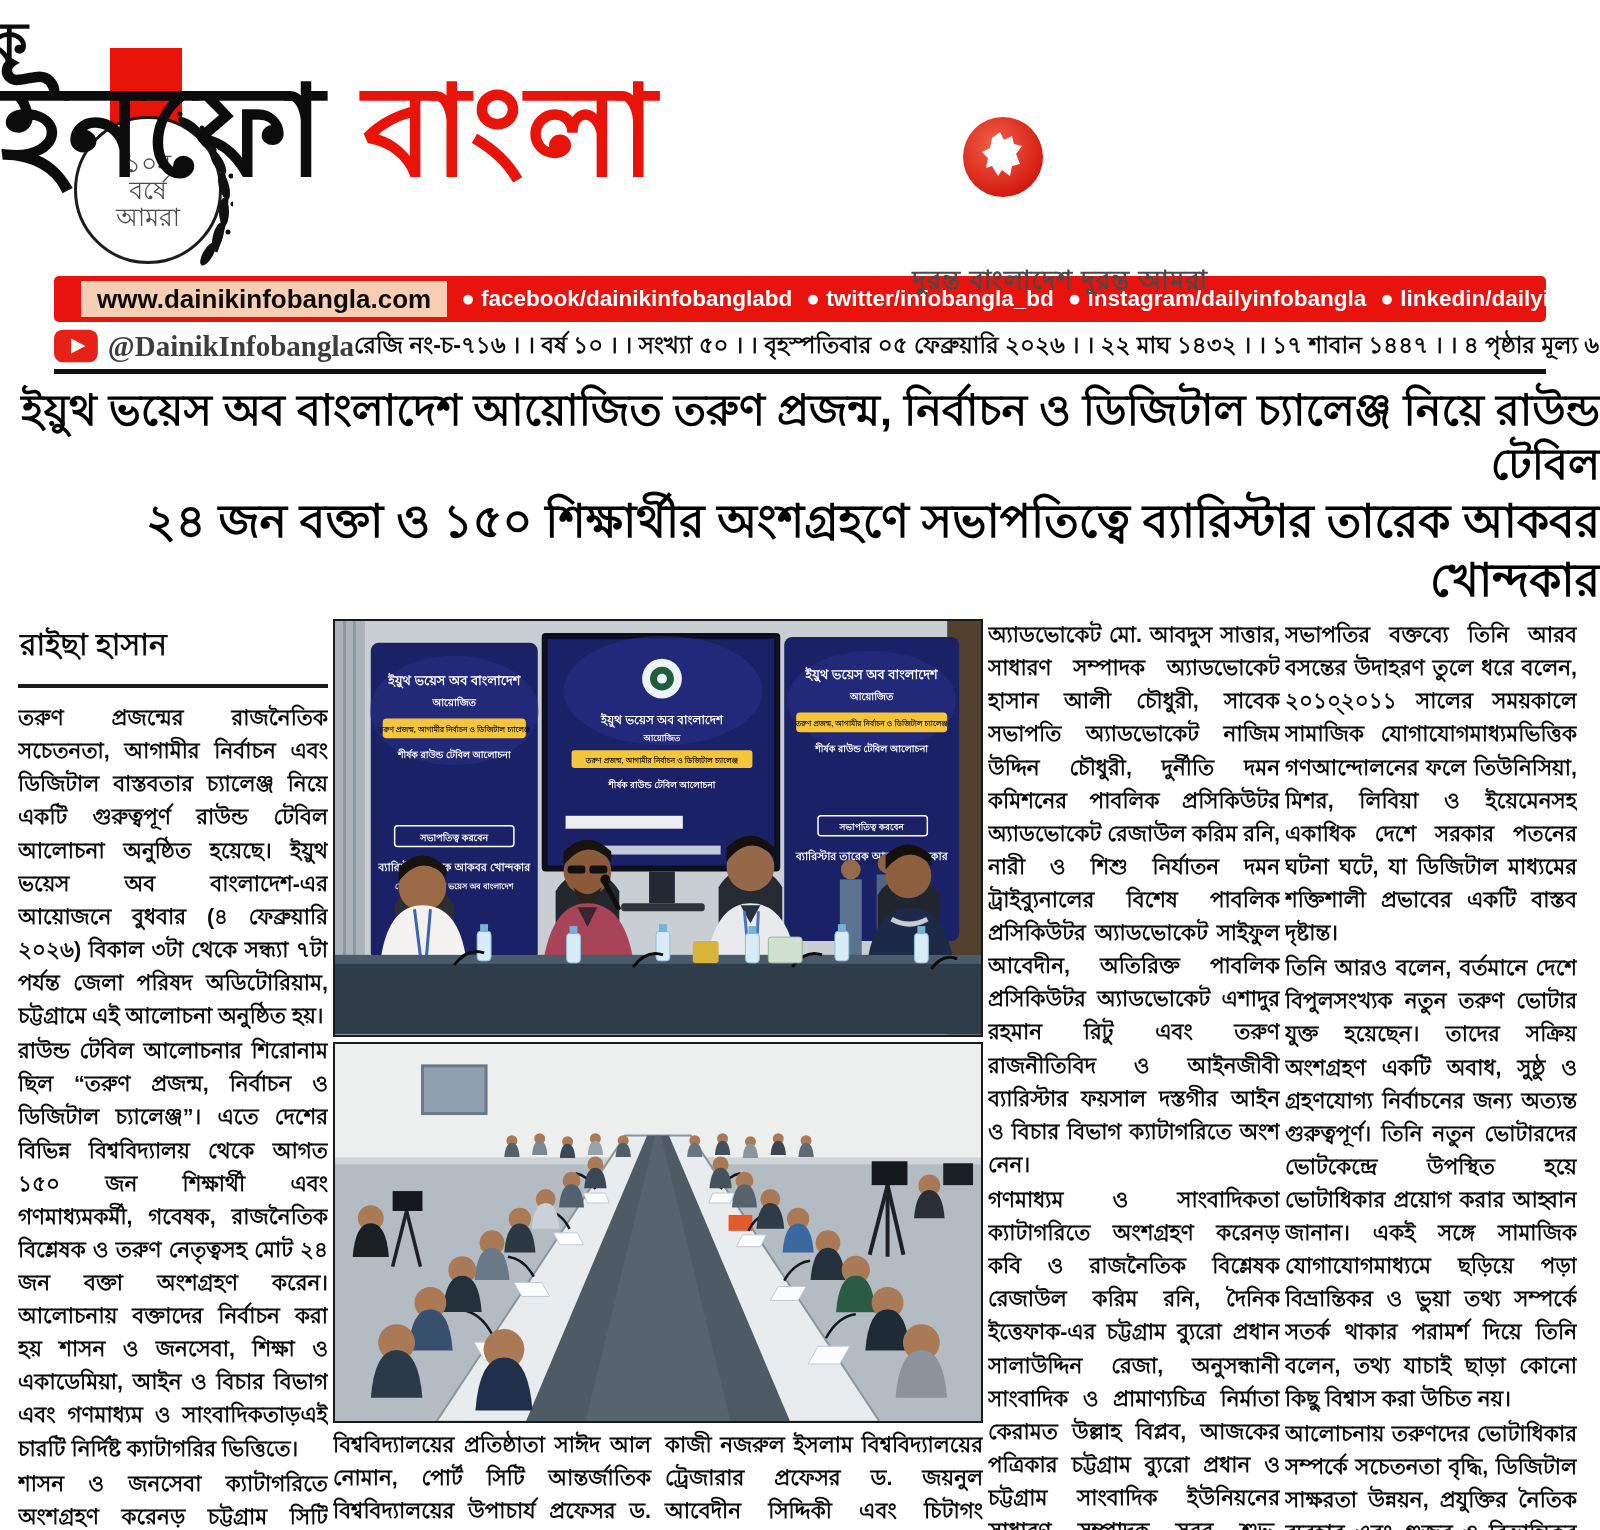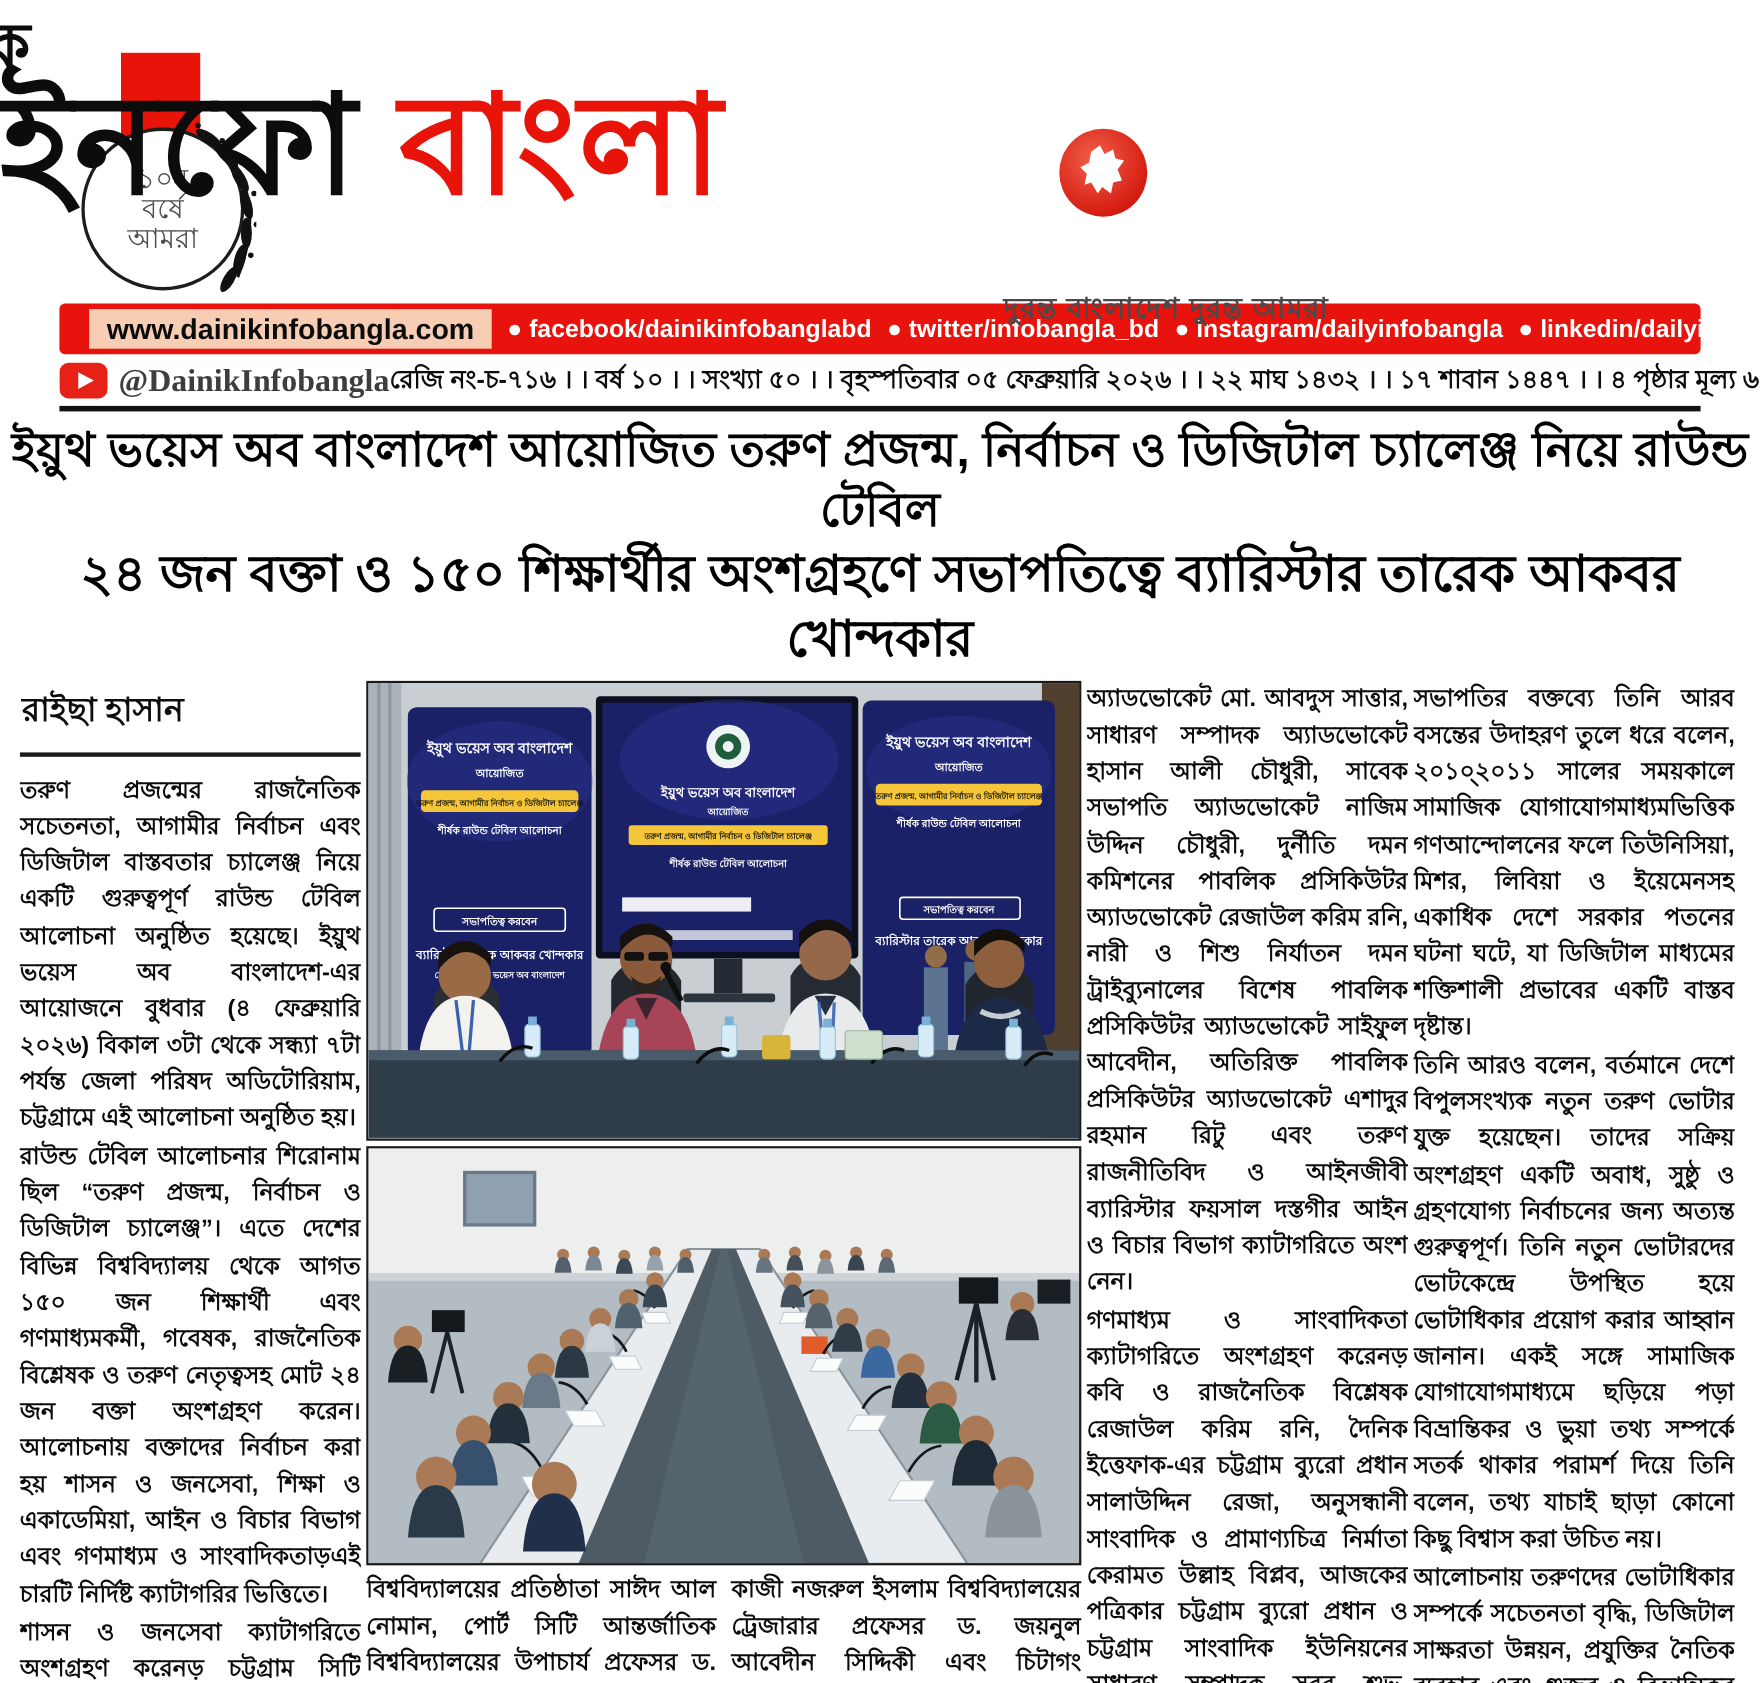--- a/index.html
+++ b/index.html
@@ -35,21 +35,21 @@
   }
   .socials{display:flex;gap:14px;margin-left:14px;flex:1;justify-content:space-between;}
   .socials span{color:#fff;font-weight:bold;font-size:22.5px;white-space:nowrap;}
   
   .inforow{margin:2px 54px 0;height:44px;display:flex;align-items:center;}
   .yt{display:flex;align-items:center;gap:10px;width:300px;}
   .yt-handle{font-family:"Liberation Serif",serif;font-weight:bold;font-size:29px;color:#3d3d3d;text-align:right;}
   .registration{flex:1;text-align:center;font-size:23px;font-weight:bold;color:#0c0c0c;white-space:nowrap;}
   .rule{margin:1px 54px 0;height:5px;background:#111;}
   
-  .headline{margin-top:10px;text-align:center;font-weight:800;color:#000;}
+  .headline{margin-top:10px;text-align:right;font-weight:800;color:#000;}
   .headline .l1{font-size:43px;line-height:1.25;}
   .headline .l2{font-size:46px;line-height:1.3;}
   
   .main{display:flex;gap:5px;padding:0 18px;margin-top:8px;align-items:flex-start;height:1016px;}
   .colA{width:310px;height:1012px;overflow:hidden;}
   .byline{font-size:30px;font-weight:800;padding:2px 0 12px 2px;border-bottom:4px solid #1c1c1c;margin-bottom:14px;}
   .body-text p{margin:0 0 2px;font-size:21.5px;line-height:1.54;text-align:justify;font-weight:bold;color:#0b0b0b;}
   .mid{width:650px;display:flex;flex-direction:column;}
   .photo{border:2px solid #1a1a1a;background:#dfe3e6;}
   .photo svg{display:block;width:100%;}

